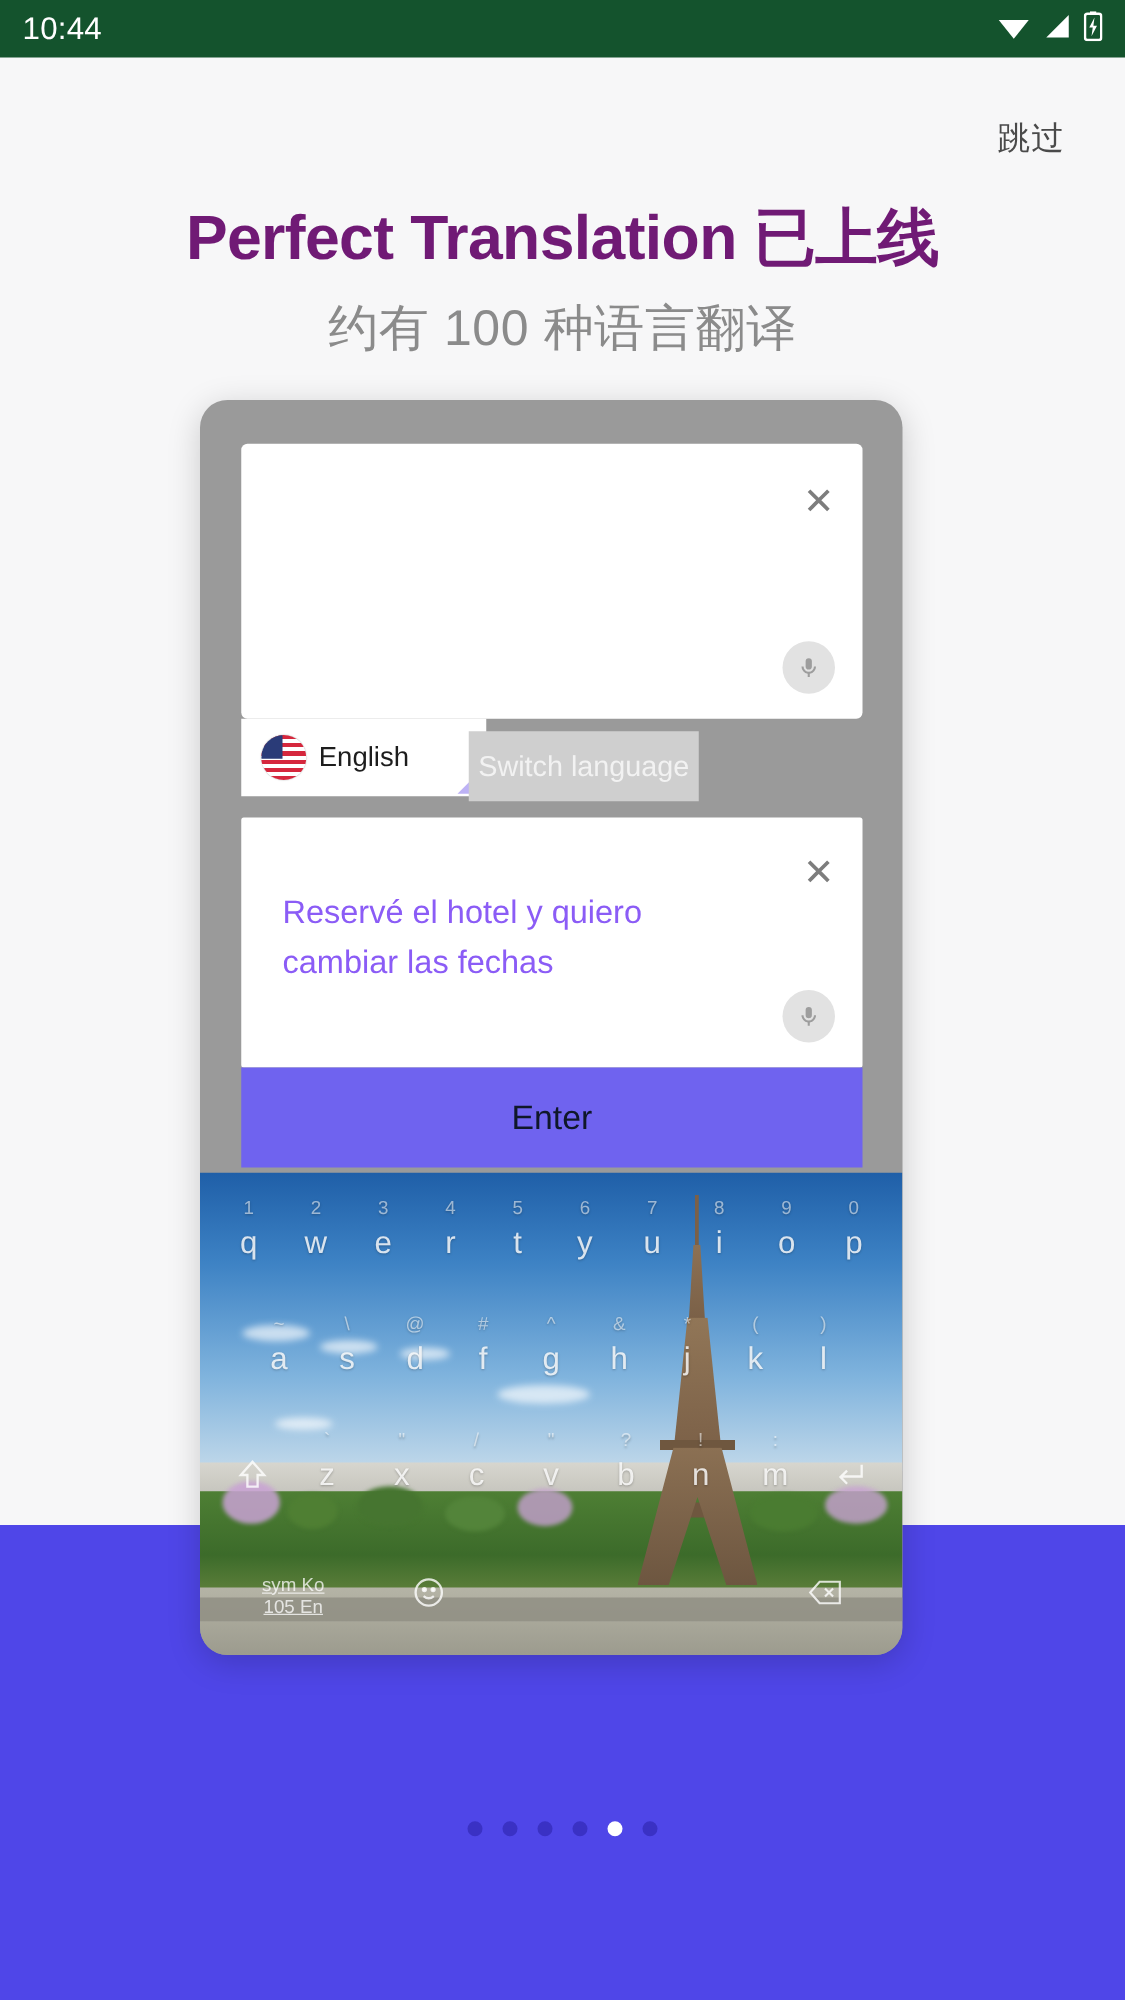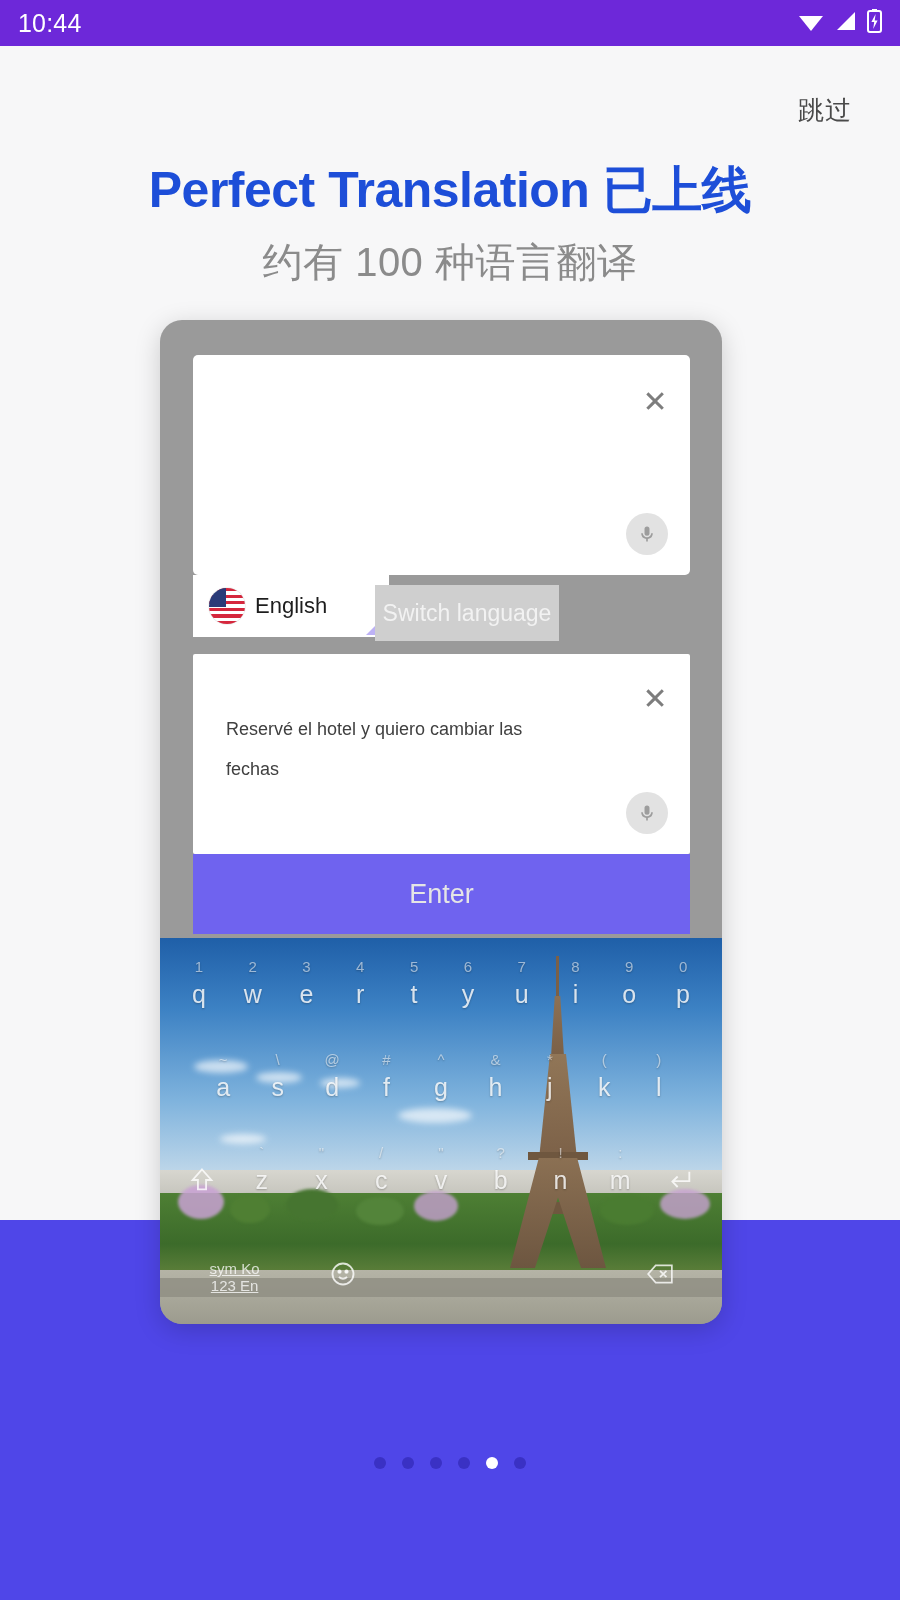--- a/index.html
+++ b/index.html
@@ -6,42 +6,42 @@
   html,body{
     width:900px; height:1600px;
     font-family:"Liberation Sans","DejaVu Sans",sans-serif;
     background:#f7f7f8; overflow:hidden;
   }
   .screen{ position:relative; width:900px; height:1600px; background:#f7f7f8; }
 
   
   .statusbar{
     position:absolute; top:0; left:0; width:900px; height:46px;
-    background:#6d28d9; color:#fff; display:flex; align-items:center;
+    background:#14532d; color:#fff; display:flex; align-items:center;
     justify-content:space-between; padding:0 18px;
   }
   .status-time{ font-size:25px; letter-spacing:.2px; color:#fff; font-weight:400; }
   .status-icons{ display:flex; align-items:center; gap:9px; }
 
   
   .purple-panel{
     position:absolute; left:0; top:1220px; width:900px; height:380px;
     background:#4f46e8;
   }
 
   
   .skip-btn{
     position:absolute; right:48px; top:93px;
     font-size:26px; color:#4a4a4a; letter-spacing:1px;
   }
 
   
   .title{
     position:absolute; left:0; top:157px; width:900px; text-align:center;
-    font-size:50px; font-weight:700; color:#1d4ed8; letter-spacing:-.5px;
+    font-size:50px; font-weight:700; color:#701a75; letter-spacing:-.5px;
   }
   .subtitle{
     position:absolute; left:0; top:235px; width:900px; text-align:center;
     font-size:40px; color:#8b8b8b; letter-spacing:.5px;
   }
 
   
   .phone{
     position:absolute; left:160px; top:320px; width:562px; height:1004px;
     background:#9a9a9a; border-radius:22px;
@@ -107,25 +107,25 @@
     color:#f2f2f2; font-size:23px;
   }
 
   
   .dst-card{
     position:absolute; left:33px; top:334px; width:497px; height:200px;
     background:#fff; border-radius:2px;
   }
   .dst-text{
     position:absolute; left:33px; top:55px; width:350px;
-    font-size:18px; line-height:40px; color:#404040;
+    font-size:26px; line-height:40px; color:#8b5cf6;
   }
   .enter-btn{
     position:absolute; left:33px; top:534px; width:497px; height:80px;
-    background:#6f63ef; color:#e5e5e5; font-size:27px;
+    background:#6f63ef; color:#0f172a; font-size:27px;
     display:flex; align-items:center; justify-content:center;
   }
 
   
   .keyboard{
     position:absolute; left:0; top:618px; width:562px; height:386px;
     overflow:hidden;
   }
   .kb-bg{ position:absolute; inset:0; }
   .sky{
@@ -345,21 +345,21 @@
           <span class="key"><span class="sup">:</span>m</span>
           <span class="key key-ico">
             <svg viewBox="0 0 24 24">
                 <path d="M20 5 L20 13 L6 13 M10 9 L5.5 13.4 L10 18"></path>
               </svg>
           </span>
         </div>
         <div class="kb-row kb-r4">
           <span class="key-sym">
             <span>sym Ko</span><br>
-            <span>123 En</span>
+            <span>105 En</span>
           </span>
           <span class="key key-ico">
             <svg viewBox="0 0 24 24">
                 <circle cx="12" cy="12" r="9"></circle>
                 <circle cx="9" cy="10" r="1" fill="rgba(255,255,255,.8)"></circle>
                 <circle cx="15" cy="10" r="1" fill="rgba(255,255,255,.8)"></circle>
                 <path d="M8.5 14.5 Q12 17.5 15.5 14.5"></path>
               </svg>
           </span>
           <span class="key key-wide"></span>

